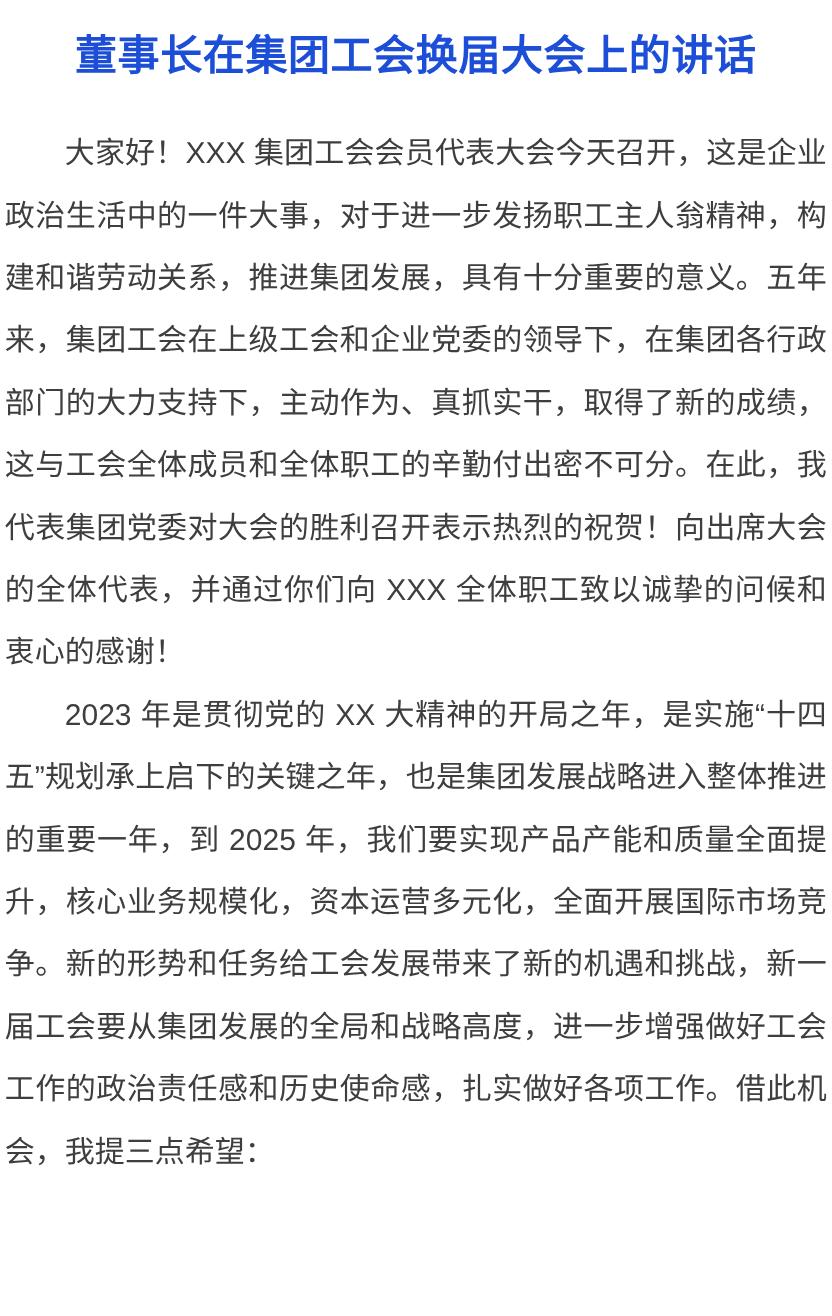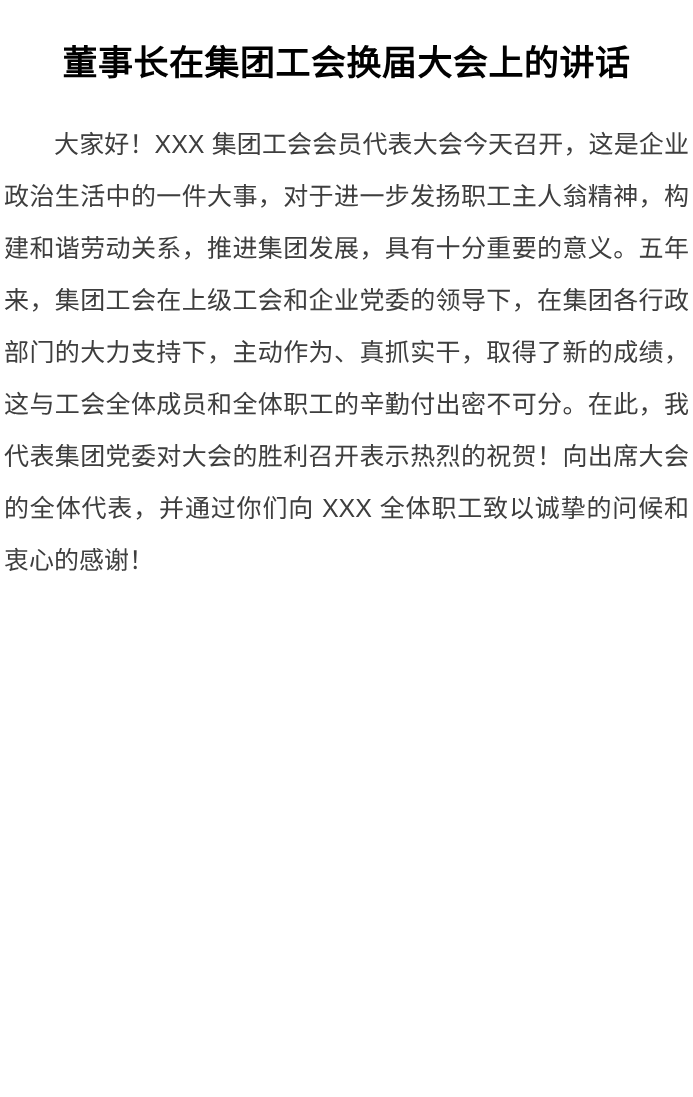--- a/index.html
+++ b/index.html
@@ -17,23 +17,24 @@
   .doc {
     box-sizing: border-box;
     width: 693px;
     padding: 24px 4px 40px 4px;
   }
   .doc-title {
     font-size: 35px;
     font-weight: 700;
     line-height: 1.32;
     text-align: center;
-    color: #000000;
-    margin: 16px 0 32px 0;
+    color: #1d4ed8;
+    margin: 0 0 32px 0;
     letter-spacing: 0.5px;
+    font-family: Liberation Serif, serif;
   }
   .para {
     font-size: 25px;
     line-height: 52px;
     margin: 0;
     text-align: justify;
     text-justify: inter-ideograph;
     word-break: break-word;
     color: #3e3e3e;
   }
@@ -43,13 +44,14 @@
 </style>
 </head>
 <body>
 
 <main class="doc">
   <h1 class="doc-title">董事长在集团工会换届大会上的讲话</h1>
 
 
   <p class="para indent">大家好！XXX 集团工会会员代表大会今天召开，这是企业政治生活中的一件大事，对于进一步发扬职工主人翁精神，构建和谐劳动关系，推进集团发展，具有十分重要的意义。五年来，集团工会在上级工会和企业党委的领导下，在集团各行政部门的大力支持下，主动作为、真抓实干，取得了新的成绩，这与工会全体成员和全体职工的辛勤付出密不可分。在此，我代表集团党委对大会的胜利召开表示热烈的祝贺！向出席大会的全体代表，并通过你们向 XXX 全体职工致以诚挚的问候和衷心的感谢！</p>
 
+  <p class="para indent">2023 年是贯彻党的 XX 大精神的开局之年，是实施“十四五”规划承上启下的关键之年，也是集团发展战略进入整体推进的重要一年，到 2025 年，我们要实现产品产能和质量全面提升，核心业务规模化，资本运营多元化，全面开展国际市场竞争。新的形势和任务给工会发展带来了新的机遇和挑战，新一届工会要从集团发展的全局和战略高度，进一步增强做好工会工作的政治责任感和历史使命感，扎实做好各项工作。借此机会，我提三点希望：</p>
 </main>
 
 </body></html>

